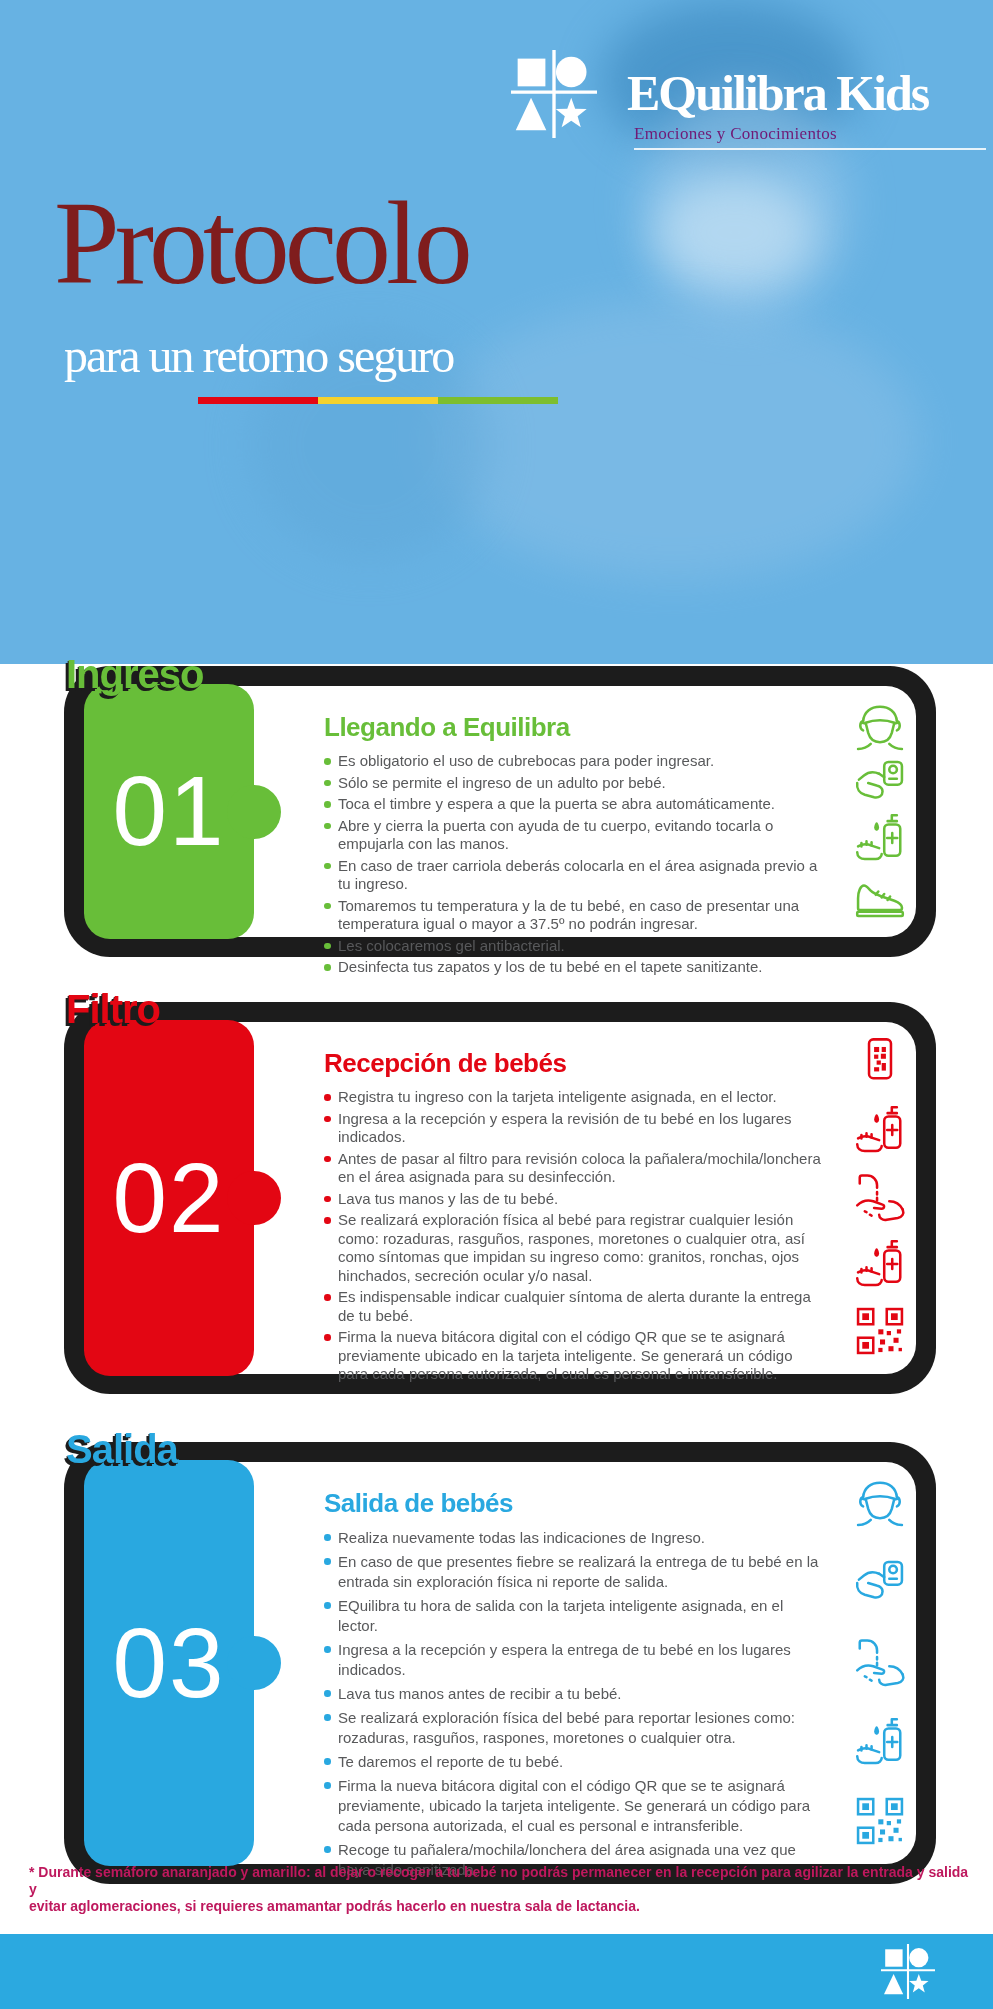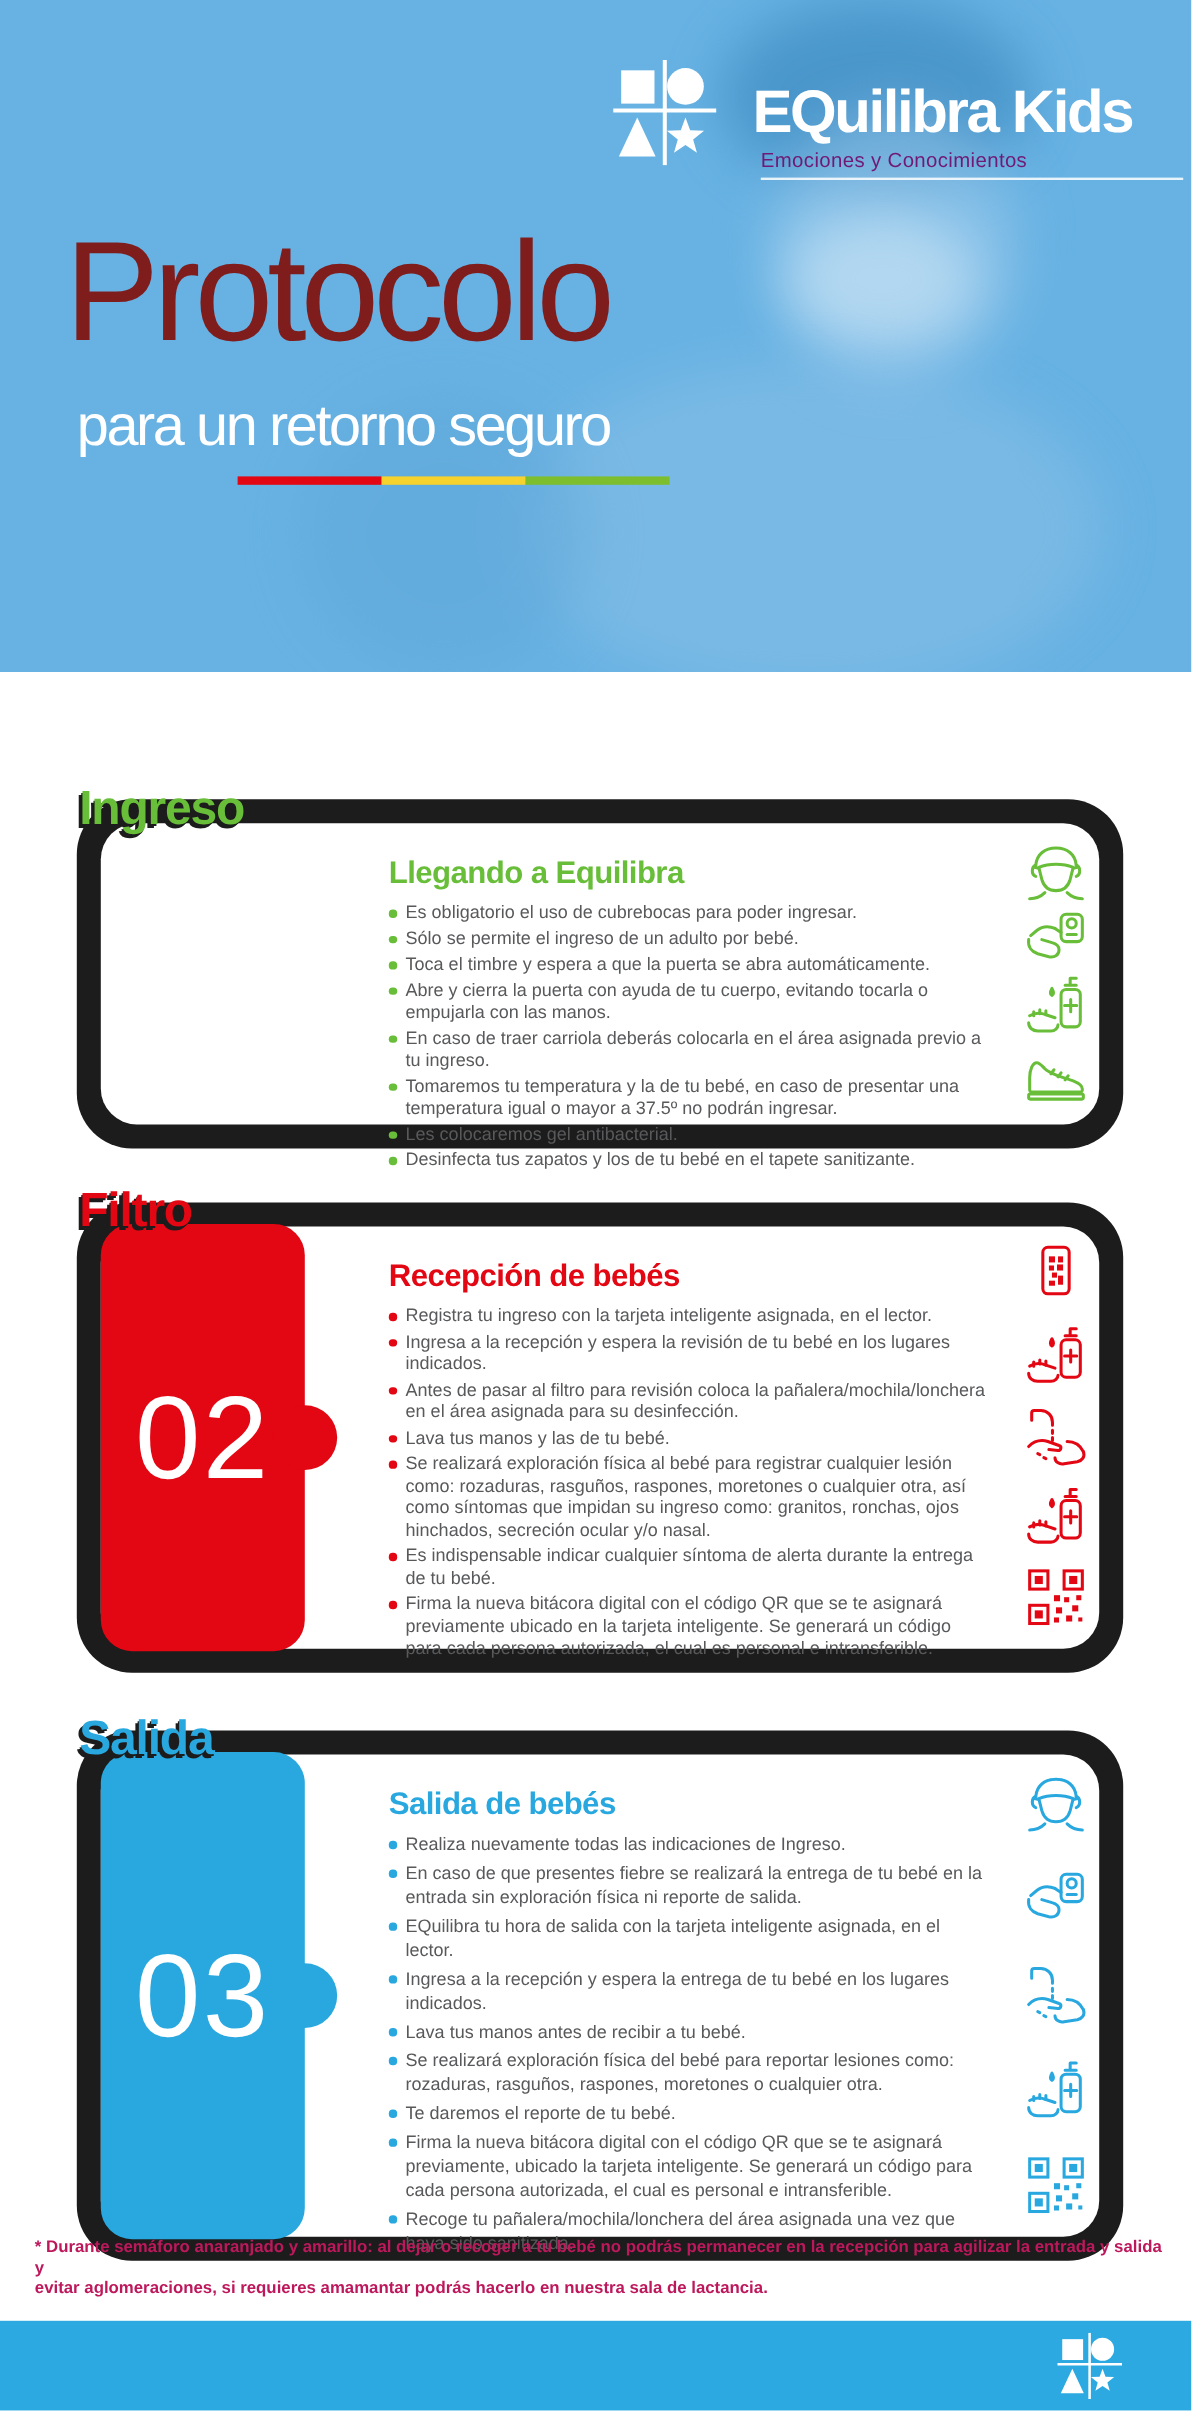--- a/index.html
+++ b/index.html
@@ -4,21 +4,21 @@
 <style>
   * { box-sizing: border-box; }
   html,body { margin:0; padding:0; background:#fff; }
   .page {
     position:relative; width:993px; height:2009px; margin:0 auto;
     background:#fff; overflow:hidden;
     font-family:"Liberation Sans", sans-serif;
   }
 
   
-  .hero { position:absolute; top:0; left:0; width:993px; height:560px; background:#67b2e3; overflow:hidden; }
+  .hero { position:absolute; top:0; left:0; width:993px; height:664px; background:#67b2e3; overflow:hidden;font-family:Liberation Serif, serif; }
   .blob { position:absolute; border-radius:50%; filter:blur(22px); }
   .b1 { left:600px; top:0px;   width:260px; height:160px; background:#2e7cb4; opacity:.5; }
   .b2 { left:640px; top:90px;  width:210px; height:230px; background:#9fcbec; opacity:.5; }
   .b3 { left:655px; top:175px; width:160px; height:115px; background:#d9ecf8; opacity:.55; }
   .b4 { left:430px; top:300px; width:490px; height:280px; background:#8fc2e8; opacity:.45; }
   .b5 { left:250px; top:330px; width:240px; height:230px; background:#5fa7d8; opacity:.5; }
 
   .hero-logo { position:absolute; left:506px; top:50px; width:96px; height:88px; color:#fff; }
   .brand { position:absolute; left:627px; top:64px; font-size:50px; font-weight:bold; color:#fff; letter-spacing:-2px; white-space:nowrap; }
   .tagline { position:absolute; left:634px; top:124px; font-size:17px; color:#701a75; letter-spacing:.3px; white-space:nowrap; }
@@ -198,20 +198,23 @@
       <span class="bar" style="background: rgb(227, 6, 19);"></span>
       <span class="bar" style="background: rgb(245, 210, 45);"></span>
       <span class="bar" style="background: rgb(125, 190, 47);"></span>
     </div>
   </header>
 
   <section class="block s1" style="--accent: #68be39;">
     <h2 class="label">Ingreso</h2>
     <div class="card">
       <div class="inner">
+        <div class="puzzle">
+          <span class="num">01</span>
+        </div>
         <div class="content">
           <h3 class="ctitle">Llegando a Equilibra</h3>
           <ul class="bullets">
             <li>Es obligatorio el uso de cubrebocas para poder ingresar.</li>
             <li>Sólo se permite el ingreso de un adulto por bebé.</li>
             <li>Toca el timbre y espera a que la puerta se abra automáticamente.</li>
             <li>Abre y cierra la puerta con ayuda de tu cuerpo, evitando tocarla o empujarla con las manos.</li>
             <li>En caso de traer carriola deberás colocarla en el área asignada previo a tu ingreso.</li>
             <li>Tomaremos tu temperatura y la de tu bebé, en caso de presentar una temperatura igual o mayor a 37.5º no podrán ingresar.</li>
             <li>Les colocaremos gel antibacterial.</li>

